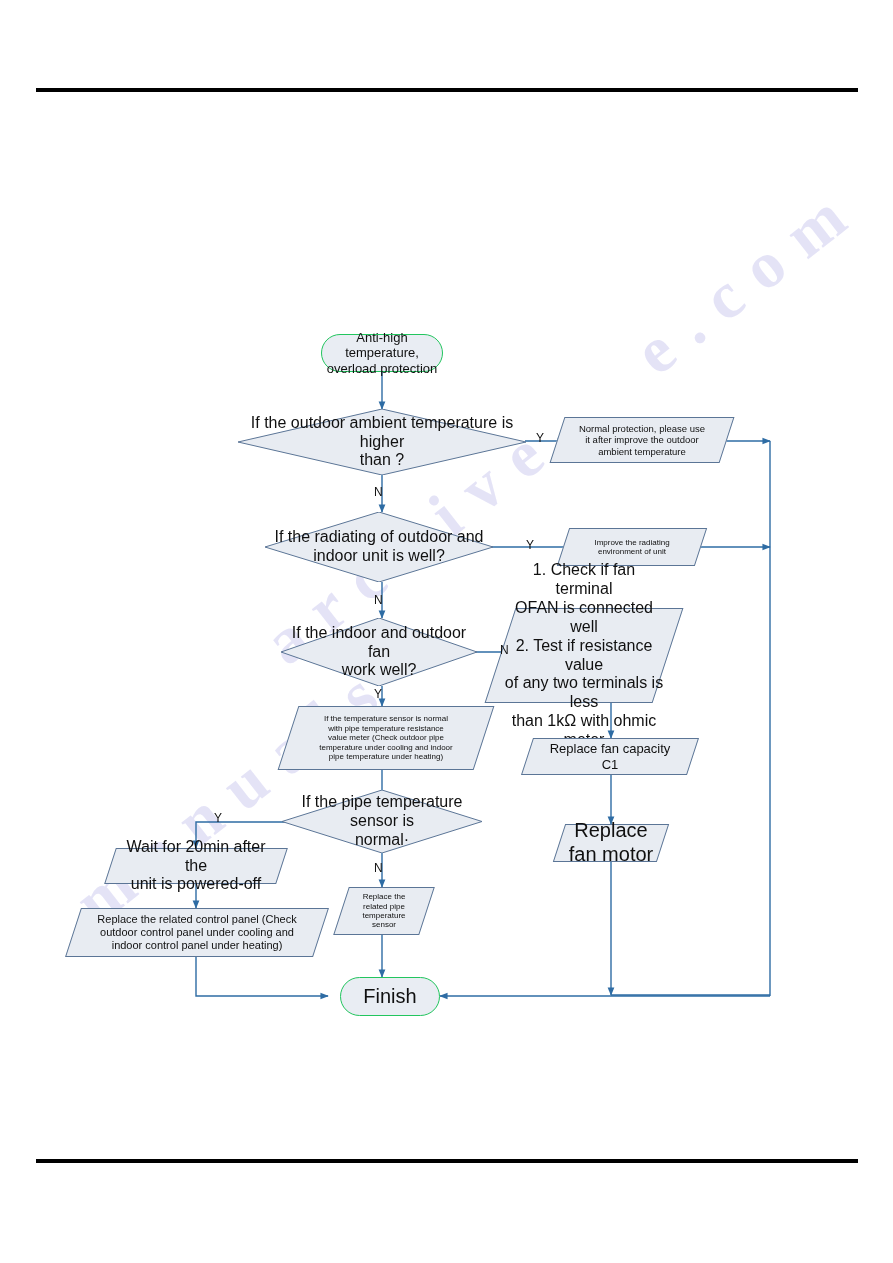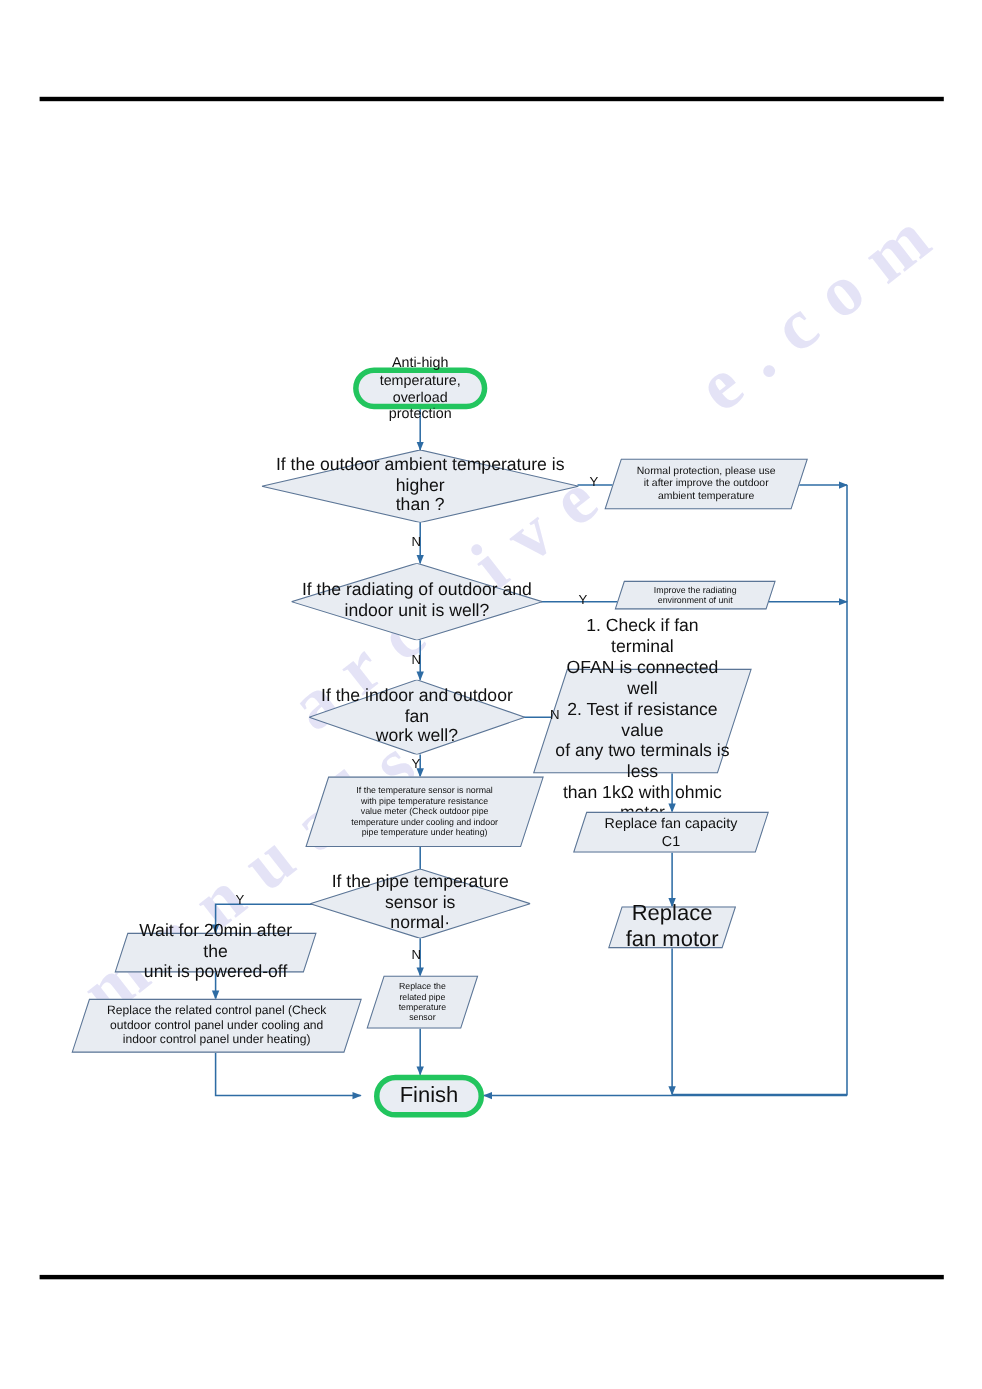--- a/index.html
+++ b/index.html
@@ -88,21 +88,21 @@
   }
 
   .node {
     position: absolute;
     box-sizing: border-box;
     display: flex;
     align-items: center;
     justify-content: center;
     text-align: center;
     background: #e8ecf2;
-    border: 5px solid #22c55e;
+    border: 1px solid #22c55e;
     color: #101010;
     line-height: 1.18;
     z-index: 3;
   }
   .node .txt { display: block; padding: 0 4px; }
 
   
   .n-term {
     border-radius: 999px;
     background: #e9edf3;
@@ -253,21 +253,21 @@
     <div class="node n-dia fs12" style="left:265px; top:512px; width:228px; height:70px;">
       <svg class="dshape" viewBox="0 0 228 70" preserveAspectRatio="none">
         <polygon points="114,0 228,35 114,70 0,35" fill="#e8ecf2" stroke="#5b7596" stroke-width="1"></polygon>
       </svg>
       <span class="txt">
         <span>If the radiating of outdoor and</span><br>
         <span>indoor unit is well?</span>
       </span>
     </div>
 
-    <div class="node n-para fs9" style="left:563px; top:528px; width:138px; height:26px;">
+    <div class="node n-para fs9" style="left:563px; top:528px; width:138px; height:38px;">
       <span class="skew"></span>
       <span class="txt">
         <span>Improve the radiating</span><br>
         <span>environment of unit</span>
       </span>
     </div>
 
     <div class="node n-dia fs12" style="left:281px; top:618px; width:196px; height:68px;">
       <svg class="dshape" viewBox="0 0 196 68" preserveAspectRatio="none">
         <polygon points="98,0 196,34 98,68 0,34" fill="#e8ecf2" stroke="#5b7596" stroke-width="1"></polygon>

